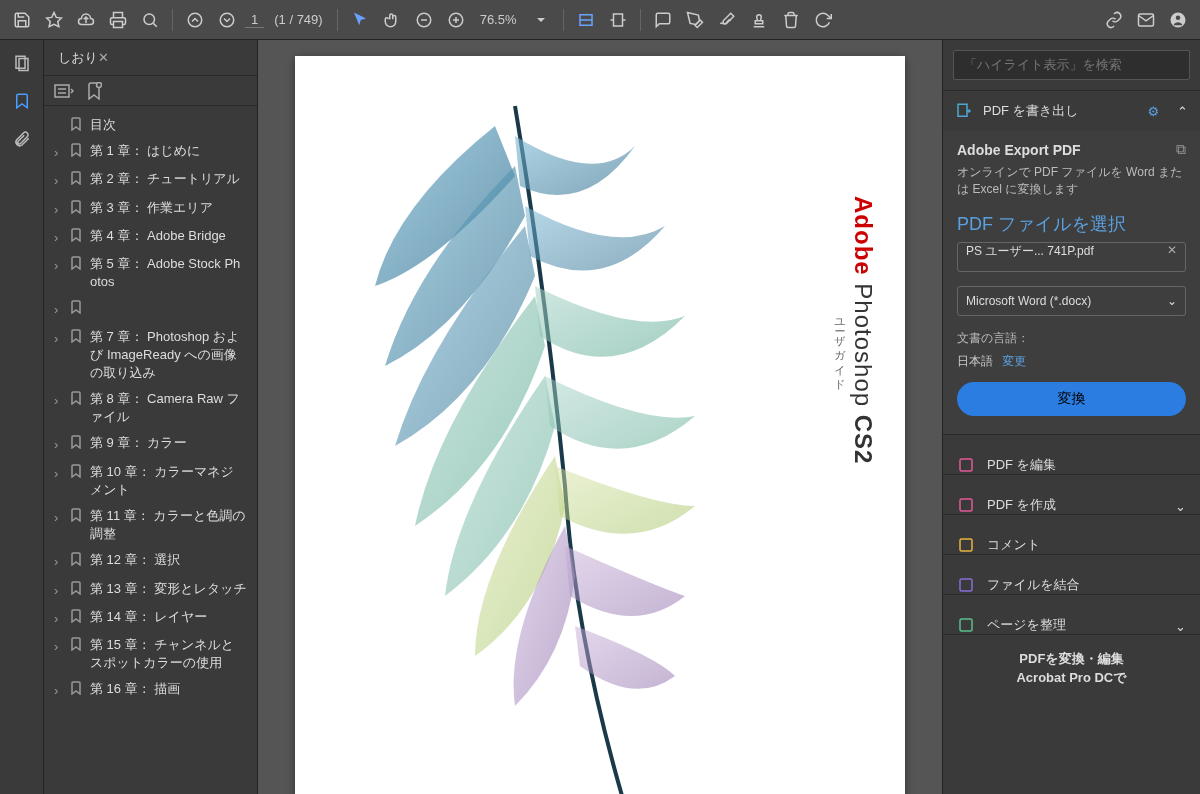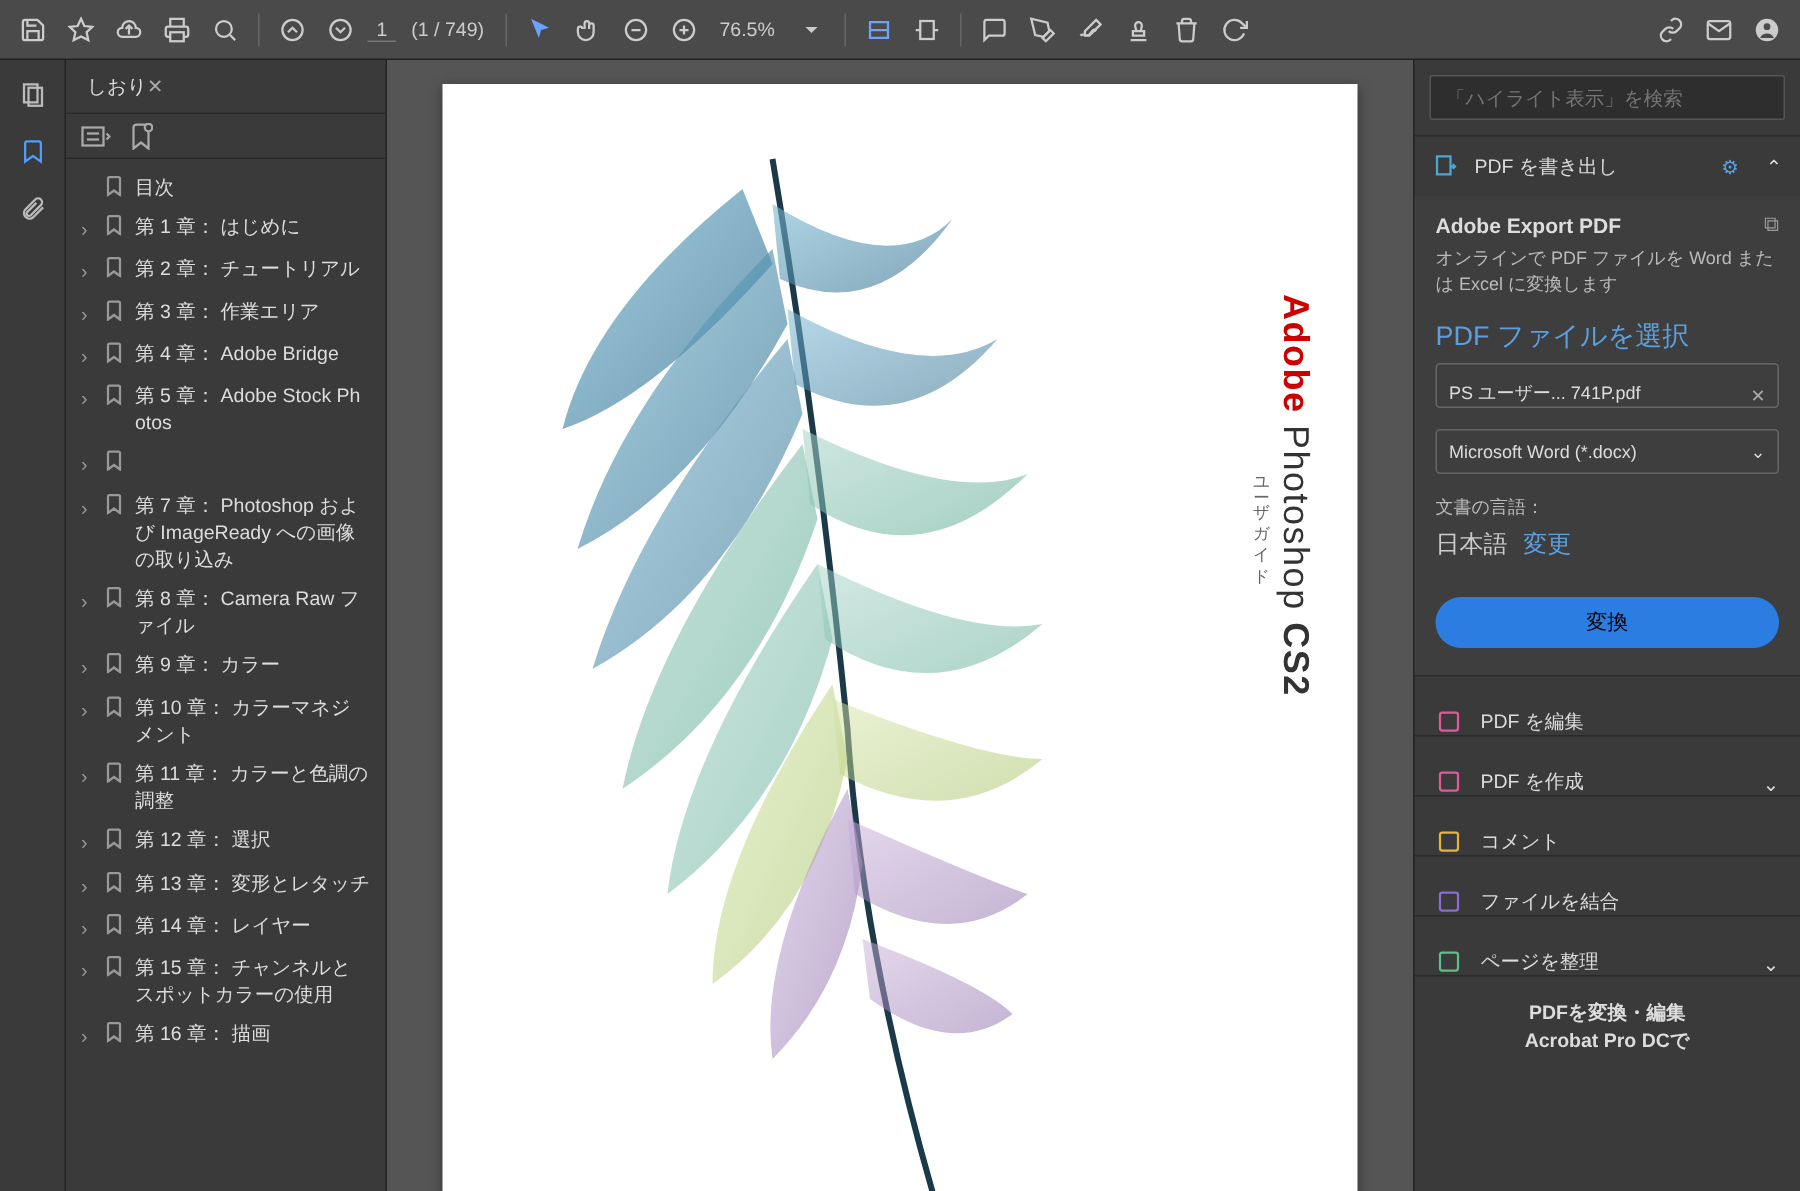--- a/index.html
+++ b/index.html
@@ -27,32 +27,32 @@
 .doc-area { flex: 1; background: #555; display: flex; justify-content: center; padding: 16px 0 0 0; overflow: hidden; position: relative; }
 .page { width: 610px; height: 780px; background: #fff; box-shadow: 0 2px 8px rgba(0,0,0,.4); position: relative; overflow: hidden; }
 .feather { position: absolute; left: 20px; top: 30px; width: 540px; height: 740px; }
 .prod-text { position: absolute; right: 28px; top: 140px; writing-mode: vertical-rl; text-orientation: mixed; font-size: 24px; letter-spacing: 1px; color:#333; }
 .prod-text .adobe { color: #c00; font-weight: 600; }
 .prod-text .ps { color: #333; font-weight: 400; }
 .prod-text .cs2 { color: #333; font-weight: 700; }
 .prod-sub { position: absolute; right: 58px; top: 255px; writing-mode: vertical-rl; font-size: 11px; color: #666; letter-spacing: 2px; }
 .right-panel { width: 258px; background: #3a3a3a; display: flex; flex-direction: column; border-left: 1px solid #222; }
 .rp-search { padding: 10px; }
-.rp-search input { width: 100%; height: 30px; background: #2e2e2e; border: 1px solid #555; border-radius: 2px; color: #aaa; padding: 0 10px; font-size: 13px; }
+.rp-search input { width: 100%; height: 30px; background: #2e2e2e; border: 1px solid #555; border-radius: 2px; color: #aaa; padding: 0 10px; font-size: 13px; font-family: Liberation Serif, serif; }
 .rp-section { border-top: 1px solid #2a2a2a; }
 .rp-head { height: 40px; display: flex; align-items: center; padding: 0 12px; gap: 10px; color: #ddd; cursor: pointer; }
 .rp-head .lbl { flex: 1; }
 .rp-export { padding: 10px 14px 18px; background: #3e3e3e; }
 .rp-title { display: flex; align-items: center; justify-content: space-between; font-weight: 600; font-size: 14px; margin-bottom: 6px; }
 .rp-desc { font-size: 12px; color: #bbb; line-height: 1.4; margin-bottom: 14px; }
 .rp-link { color: #5aa0e0; font-size: 18px; margin-bottom: 6px; display: block; cursor: pointer; }
-.rp-file { height: 30px; border: 1px solid #666; border-radius: 3px; display: flex; align-items: flex-end; justify-content: space-between; padding: 0 8px; font-size: 12px; margin-bottom: 14px; }
+.rp-file { height: 30px; border: 1px solid #666; border-radius: 3px; display: flex; align-items: flex-start; justify-content: space-between; padding: 0 8px; font-size: 12px; margin-bottom: 14px; }
 .rp-label { font-size: 12px; color: #bbb; margin-bottom: 6px; }
 .rp-select { height: 30px; border: 1px solid #666; border-radius: 3px; display: flex; align-items: center; justify-content: space-between; padding: 0 8px; font-size: 12px; margin-bottom: 14px; cursor: pointer; }
-.rp-lang { font-size: 16px; color: #ccc; margin-bottom: 24px; }
+.rp-lang { font-size: 12px; color: #ccc; margin-bottom: 12px; }
 .rp-lang .chg { color: #5aa0e0; margin-left: 6px; cursor: pointer; }
 .rp-btn { width: 100%; height: 34px; background: #2b7de1; border: none; border-radius: 17px; color: #000000; font-size: 14px; cursor: pointer; }
 .rp-tool { height: 40px; display: flex; align-items: flex-end; padding: 0 14px; gap: 12px; color: #ddd; border-top: 1px solid #2a2a2a; cursor: pointer; font-size: 13px; }
 .rp-tool .tlbl { flex: 1; }
 .rp-promo { padding: 14px; text-align: center; font-size: 13px; font-weight: 600; line-height: 1.5; border-top: 1px solid #2a2a2a; }
 svg { display: block; }
 .icn { width: 18px; height: 18px; }
 </style>
 </head>
 <body>

